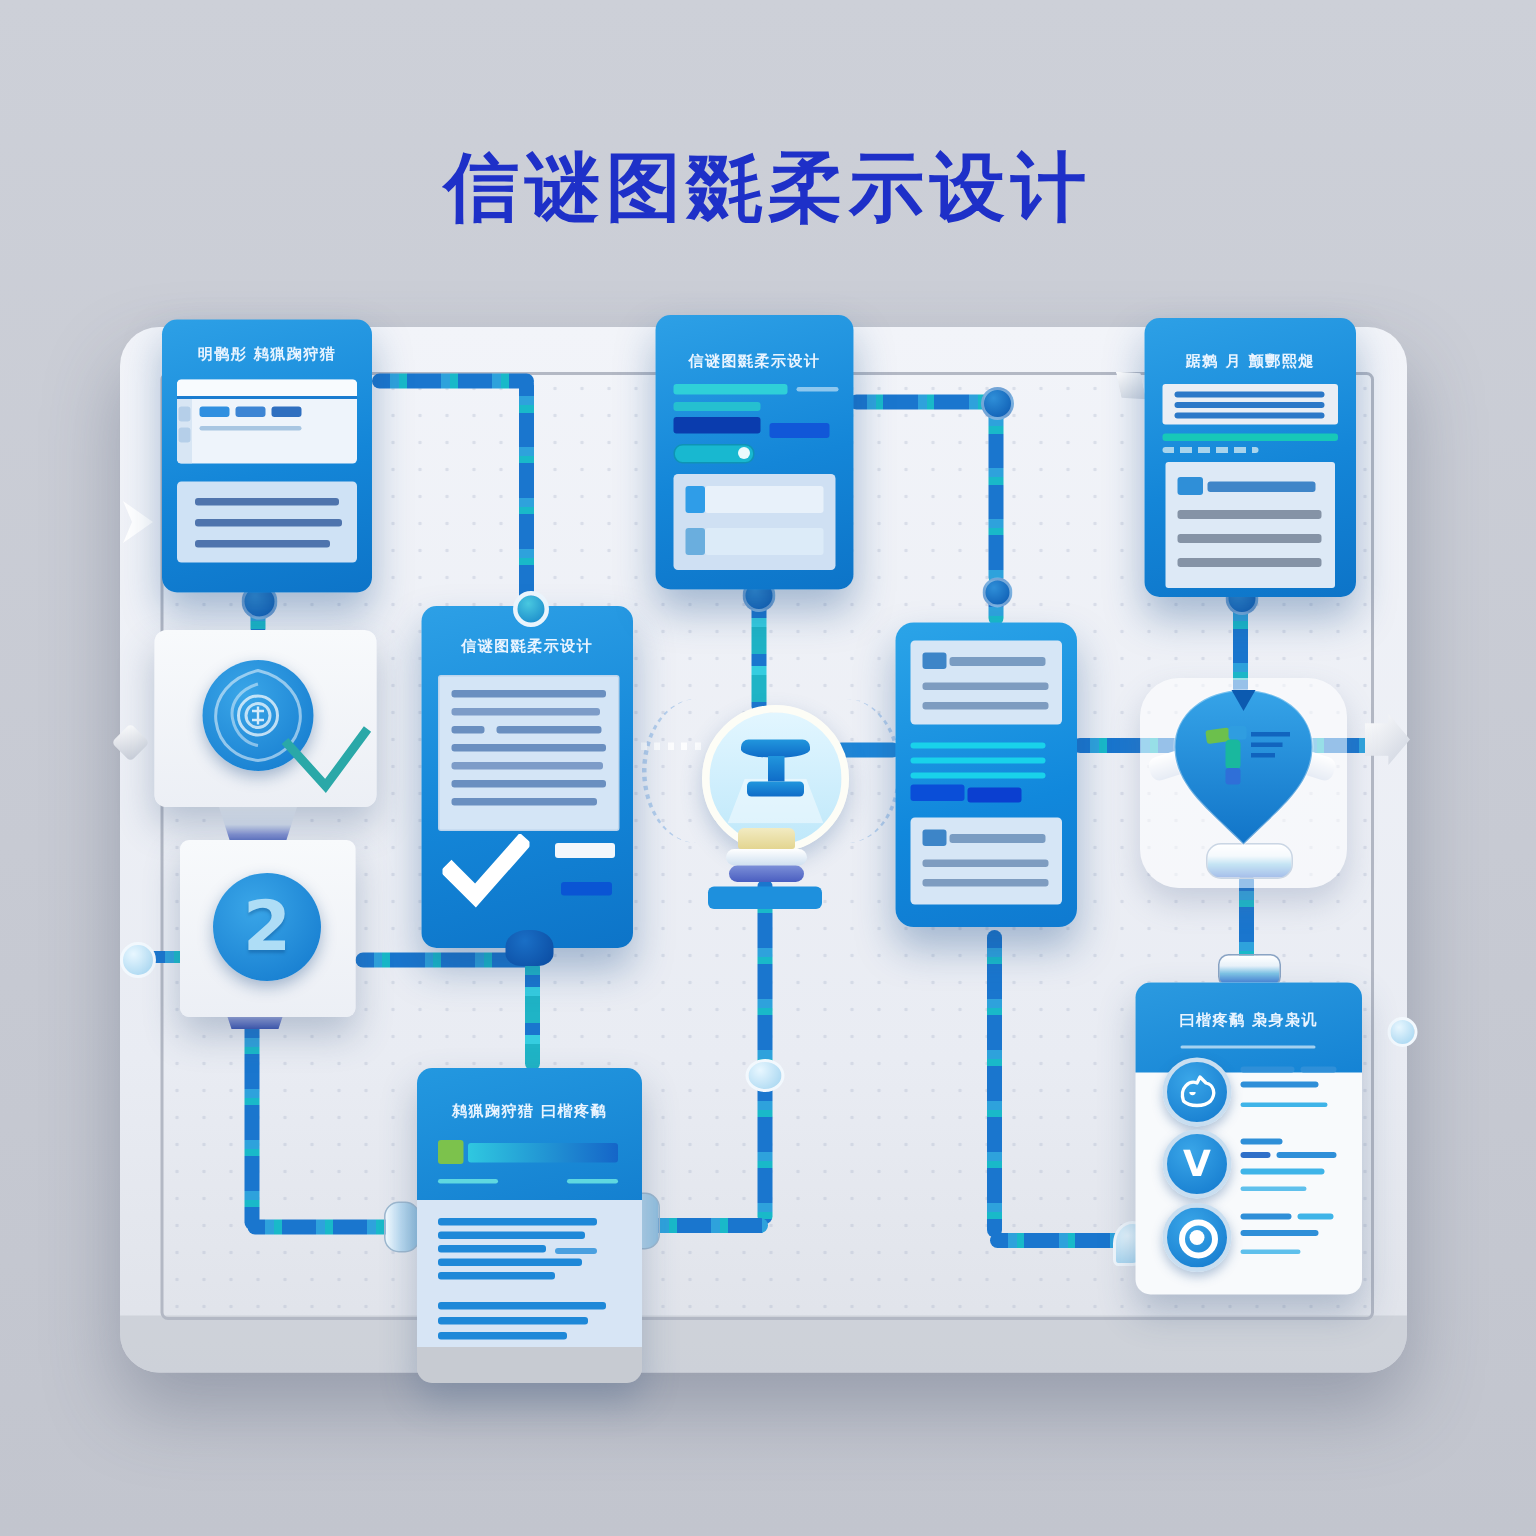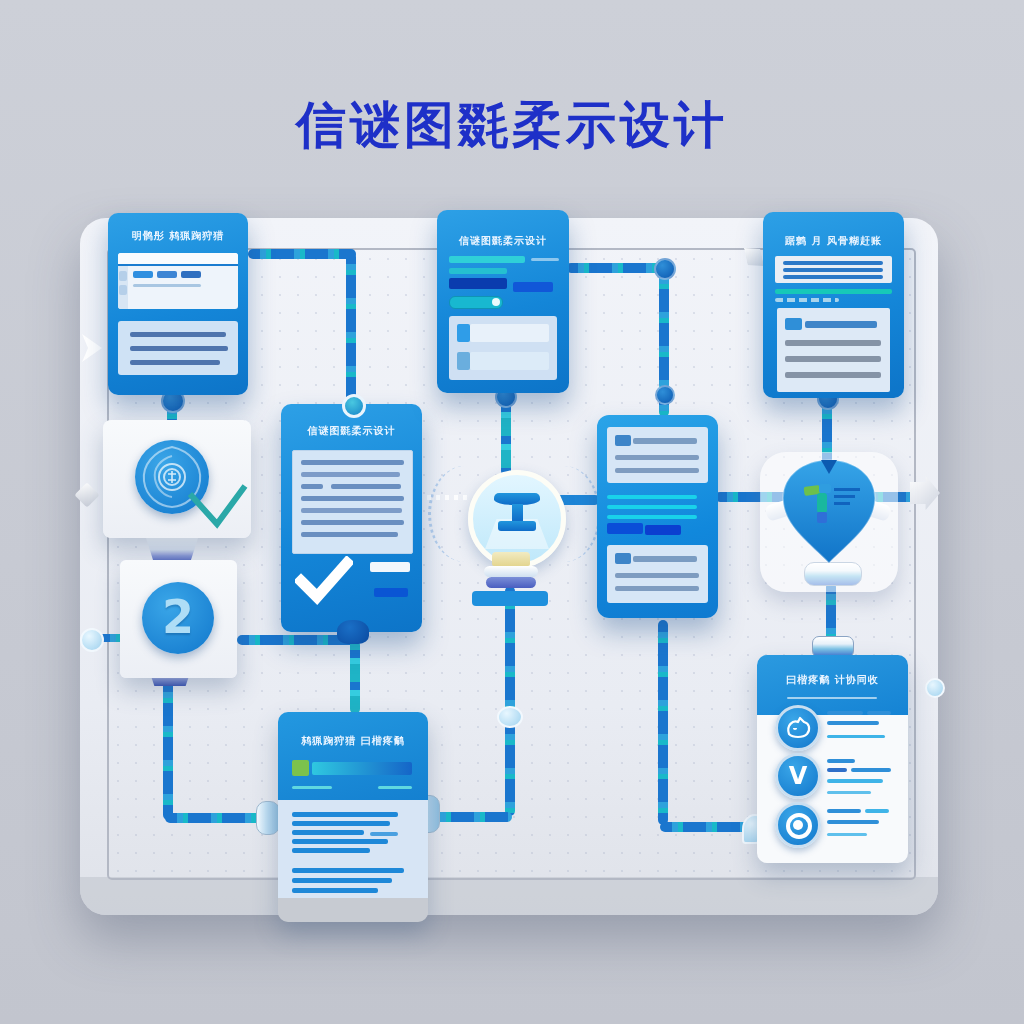--- a/index.html
+++ b/index.html
@@ -231,21 +231,21 @@
     <i class="bar" style="left:48px;top:110px;width:36px;height:10px;background:#0b3fd0"></i>
     <div class="panel" style="left:10px;top:130px;width:101px;height:58px;background:#d6e6f6">
       <i class="bar" style="left:8px;top:8px;width:16px;height:11px;background:#3d85c8"></i>
       <i class="bar" style="left:26px;top:11px;width:64px;height:6px;background:#7a9cc2"></i>
       <i class="bar" style="left:8px;top:28px;width:84px;height:5px;background:#7e9cc0"></i>
       <i class="bar" style="left:8px;top:41px;width:84px;height:5px;background:#7e9cc0"></i>
     </div>
   </div>
 
   <div class="bluecard" style="left:763px;top:212px;width:141px;height:186px">
-    <div class="card-title" style="top:22px">踞鹩 月 风骨糊赶账</div>
+    <div class="card-title" style="top:22px">踞鹩 月 颤酆熙煺</div>
     <div class="panel" style="left:12px;top:44px;width:117px;height:27px;background:#e9eef5;border-radius:2px">
       <i class="bar" style="left:8px;top:5px;width:100px;height:4px;background:#2b78c8"></i>
       <i class="bar" style="left:8px;top:12px;width:100px;height:4px;background:#2b78c8"></i>
       <i class="bar" style="left:8px;top:19px;width:100px;height:4px;background:#2b78c8"></i>
     </div>
     <i class="bar" style="left:12px;top:77px;width:117px;height:5px;background:#17c8b8"></i>
     <i class="bar" style="left:12px;top:86px;width:64px;height:4px;background:repeating-linear-gradient(90deg,#a8d4ec 0 8px,transparent 8px 12px)"></i>
     <div class="panel" style="left:14px;top:96px;width:113px;height:84px;background:#dde9f6;border-radius:2px">
       <i class="bar" style="left:8px;top:10px;width:17px;height:12px;background:#2f8fd8"></i>
       <i class="bar" style="left:28px;top:13px;width:72px;height:7px;background:#3f85c8"></i>
@@ -295,21 +295,21 @@
       <i class="bar" style="left:14px;top:48px;width:78px;height:5px;background:#1e88d8"></i>
       <i class="bar" style="left:14px;top:68px;width:112px;height:5px;background:#1e88d8"></i>
       <i class="bar" style="left:14px;top:78px;width:100px;height:5px;background:#1e88d8"></i>
       <i class="bar" style="left:14px;top:88px;width:86px;height:5px;background:#1e88d8"></i>
     </div>
     <div class="abs" style="left:0;bottom:0;width:100%;height:24px;background:#c7cbd2"></div>
   </div>
 
   <div class="abs" style="left:757px;top:655px;width:151px;height:208px;border-radius:10px;background:#f8fafc;z-index:4;box-shadow:0 12px 24px rgba(60,90,130,.3)">
     <div class="abs" style="left:0;top:0;width:100%;height:60px;border-radius:10px 10px 0 0;background:linear-gradient(165deg,#2b9ae0,#1583d4)">
-      <div class="card-title" style="top:18px">曰楷疼鹬 计协同收</div>
+      <div class="card-title" style="top:18px">曰楷疼鹬 枭身枭讥</div>
       <i class="bar" style="left:30px;top:42px;width:90px;height:2px;background:rgba(255,255,255,.6)"></i>
     </div>
 
     <div class="listIcon" style="top:50px">
       <svg width="34" height="34" viewBox="0 0 34 34" style="position:absolute;left:3px;top:3px">
         <path d="M8 23 C5 14 12 9 17 11 L19 7 L23 11 C28 12 30 18 26 23 C22 27 12 27 8 23 Z M13 17 a1 1 0 0 0 2 0" fill="none" stroke="#ffffff" stroke-width="2.2" stroke-linejoin="round"></path>
       </svg>
     </div>
     <i class="bar" style="left:70px;top:56px;width:36px;height:4px;background:#2f8fd8"></i>
     <i class="bar" style="left:110px;top:56px;width:24px;height:4px;background:#2f8fd8"></i>

